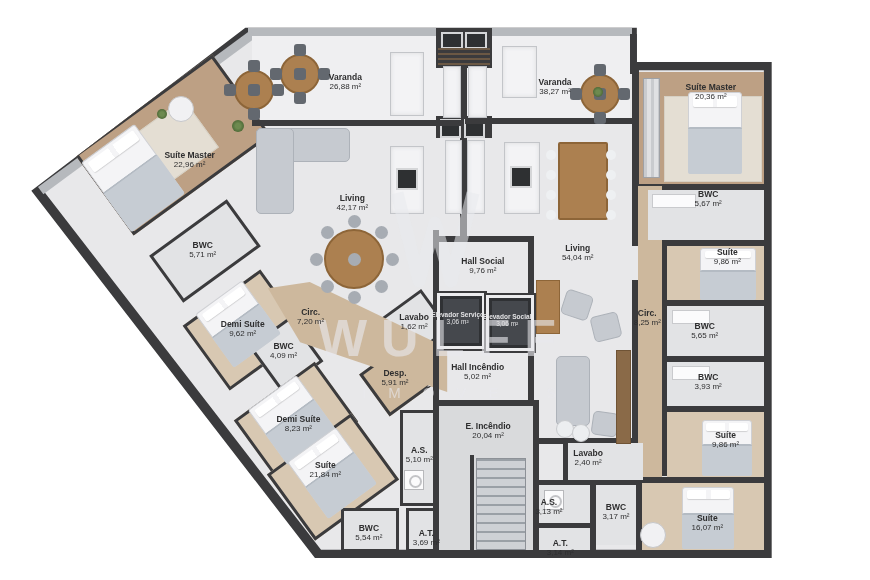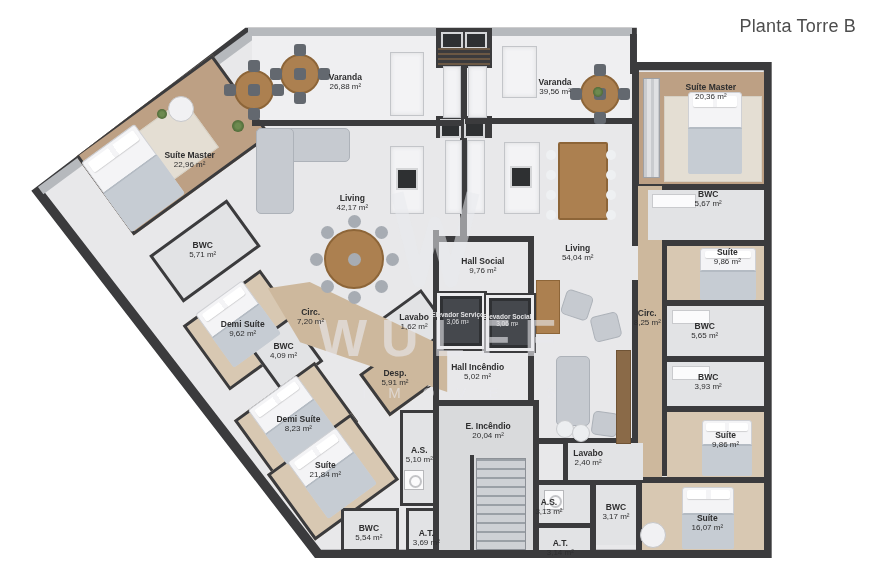--- a/index.html
+++ b/index.html
@@ -59,21 +59,20 @@
   
   .wm{position:absolute;z-index:50;color:rgba(232,233,237,.62);pointer-events:none;}
   .wm-brand{left:318px;top:308px;font-size:52px;font-weight:700;letter-spacing:14px;}
   .wm-sub{left:362px;top:384px;font-size:15px;font-weight:400;letter-spacing:22px;}
 </style>
 </head>
 <body>
 
 <div class="canvas">
 
-  <div class="title">Planta Torre B</div>
 
   <div class="plan">
     <div class="shell-dark"></div>
     <div class="shell-floor"></div>
 
     <div class="rail" style="left:248px;top:28px;width:384px;height:9px;"></div>
     <div class="rail" style="left:38px;top:187px;width:264px;height:9px;transform:rotate(-36.4deg);transform-origin:0 0;"></div>
 
     <div class="abs" style="left:252px;top:36px;width:378px;height:86px;background:#efeff1;"></div>
 
@@ -223,21 +222,21 @@
         <div class="room-label" style="left: 34.3%; top: 73.1%;"><span>Demi Suíte</span><span class="ar">8,23 m²</span></div>
         <div class="room-label" style="left: 37.4%; top: 81%;"><span>Suíte</span><span class="ar">21,84 m²</span></div>
         <div class="room-label" style="left: 48.2%; top: 78.4%;"><span>A.S.</span><span class="ar">5,10 m²</span></div>
         <div class="room-label" style="left: 42.4%; top: 91.9%;"><span>BWC</span><span class="ar">5,54 m²</span></div>
         <div class="room-label" style="left: 49%; top: 92.8%;"><span>A.T.</span><span class="ar">3,69 m²</span></div>
         <div class="room-label" style="left: 55.5%; top: 45.9%;"><span>Hall Social</span><span class="ar">9,76 m²</span></div>
         <div class="room-label elevator" style="left: 52.6%; top: 54.8%;"><span>Elevador Serviço</span><span class="ar">3,06 m²</span></div>
         <div class="room-label elevator" style="left: 58.3%; top: 55.1%;"><span>Elevador Social</span><span class="ar">3,06 m²</span></div>
         <div class="room-label" style="left: 54.9%; top: 64.1%;"><span>Hall Incêndio</span><span class="ar">5,02 m²</span></div>
         <div class="room-label" style="left: 56.1%; top: 74.3%;"><span>E. Incêndio</span><span class="ar">20,04 m²</span></div>
-        <div class="room-label" style="left: 63.8%; top: 15%;"><span>Varanda</span><span class="ar">39,56 m²</span></div>
+        <div class="room-label" style="left: 63.8%; top: 15%;"><span>Varanda</span><span class="ar">38,27 m²</span></div>
         <div class="room-label" style="left: 66.4%; top: 43.6%;"><span>Living</span><span class="ar">54,04 m²</span></div>
         <div class="room-label" style="left: 81.7%; top: 15.9%;"><span>Suíte Master</span><span class="ar">20,36 m²</span></div>
         <div class="room-label" style="left: 81.4%; top: 34.3%;"><span>BWC</span><span class="ar">5,67 m²</span></div>
         <div class="room-label" style="left: 83.6%; top: 44.3%;"><span>Suíte</span><span class="ar">9,86 m²</span></div>
         <div class="room-label" style="left: 74.4%; top: 54.8%;"><span>Circ.</span><span class="ar">8,25 m²</span></div>
         <div class="room-label" style="left: 81%; top: 57.1%;"><span>BWC</span><span class="ar">5,65 m²</span></div>
         <div class="room-label" style="left: 81.4%; top: 65.9%;"><span>BWC</span><span class="ar">3,93 m²</span></div>
         <div class="room-label" style="left: 83.4%; top: 75.9%;"><span>Suíte</span><span class="ar">9,86 m²</span></div>
         <div class="room-label" style="left: 67.6%; top: 79%;"><span>Lavabo</span><span class="ar">2,40 m²</span></div>
         <div class="room-label" style="left: 63.1%; top: 87.4%;"><span>A.S.</span><span class="ar">3,13 m²</span></div>

